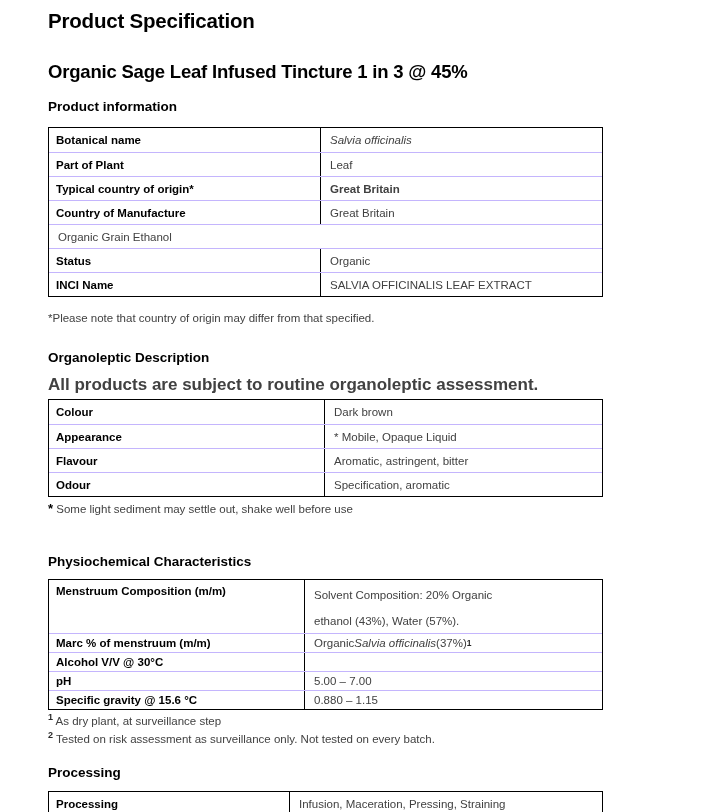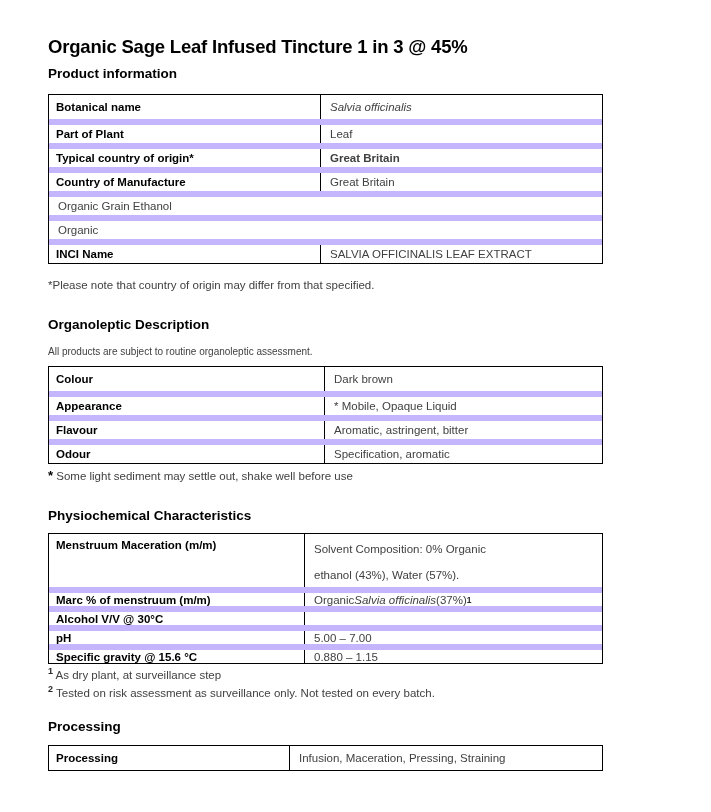--- a/index.html
+++ b/index.html
@@ -10,35 +10,35 @@
     font-family: "Liberation Sans", sans-serif;
     color: #000000;
     overflow: hidden;
   }
   .page { padding: 8px 106px 10px 48px; }
 
   h1 { font-size: 20.5px; line-height: 25px; font-weight: 700; margin: 0; letter-spacing: -0.2px; }
   h2 { font-size: 18.5px; line-height: 23px; font-weight: 700; margin: 27px 0 0 0; letter-spacing: -0.2px; }
   h3 { font-size: 13.5px; line-height: 17px; font-weight: 700; margin: 0; }
 
-  #h-product-info   { margin-top: 7px;  margin-bottom: 12px; }
+  #h-product-info   { margin-top: 15px;  margin-bottom: 12px; }
   #h-organoleptic   { margin-top: 24px; }
-  #h-physio         { margin-top: 24px; margin-bottom: 9px; }
+  #h-physio         { margin-top: 37px; margin-bottom: 9px; }
   #h-processing     { margin-top: 18px; margin-bottom: 10px; }
 
-  .intro    { color: #414141; font-size: 10px; line-height: 14px; margin: 12px 0 7px 0; }
+  .intro    { color: #414141; font-size: 17px; line-height: 14px; margin: 12px 0 7px 0; font-weight: bold; }
   .footnote { color: #414141; font-size: 11.5px; line-height: 14px; margin: 14px 0 0 0; }
   .fn-star  { margin-top: 5px; }
   .fn-star .star { font-weight: 700; color: #000; font-size: 13px; }
   .sup-fn   { margin: 4px 0 3px 0; }
   .sup-fn sup { font-weight: 700; color: #282828; font-size: 9px; line-height: 0; }
 
   .table { border: 1px solid #000; width: 555px; font-size: 11.5px; }
   .t-row { display: flex; align-items: stretch; }
-  .t-row + .t-row { border-top: 6px solid #c4b5fd; }
+  .t-row + .t-row { border-top: 1px solid #c4b5fd; }
   .t-label {
     font-weight: 700; color: #000;
     border-right: 1px solid #000;
     padding: 0 12px 0 7px;
     display: flex; align-items: center;
     flex: 0 0 auto;
   }
   .t-value {
     color: #414141;
     padding: 0 6px 0 9px;
@@ -55,20 +55,21 @@
   .t3 .t-label { width: 256px; }
   .t4 .t-label { width: 241px; }
   .t3 .tall .t-label { align-items: flex-start; padding-top: 5px; }
   .t3 .tall .t-value { display: block; line-height: 26px; padding-top: 2px; }
 </style>
 </head>
 <body>
 
 <div class="page">
 
+  <h1>Product Specification</h1>
 
   <h2>Organic Sage Leaf Infused Tincture 1 in 3 @ 45%</h2>
 
   <h3 id="h-product-info">Product information</h3>
   <div class="table t1">
       <div class="t-row">
         <div class="t-cell t-label">Botanical name</div>
         <div class="t-cell t-value">
           <span style="font-style: italic;">Salvia officinalis</span>
         </div>
@@ -90,20 +91,21 @@
         <div class="t-cell t-value">
           <span>Great Britain</span>
         </div>
       </div>
       <div class="t-row">
         <div class="t-cell t-value">
           <span>Organic Grain Ethanol</span>
         </div>
       </div>
       <div class="t-row">
+        <div class="t-cell t-label">Status</div>
         <div class="t-cell t-value">
           <span>Organic</span>
         </div>
       </div>
       <div class="t-row">
         <div class="t-cell t-label">INCI Name</div>
         <div class="t-cell t-value">
           <span>SALVIA OFFICINALIS LEAF EXTRACT</span>
         </div>
       </div>
@@ -136,22 +138,22 @@
         <div class="t-cell t-value">
           <span>Specification, aromatic</span>
         </div>
       </div>
     </div>
   <p class="footnote fn-star"><span class="star">*</span><span> Some light sediment may settle out, shake well before use</span></p>
 
   <h3 id="h-physio">Physiochemical Characteristics</h3>
   <div class="table t3">
       <div class="t-row tall">
-        <div class="t-cell t-label">Menstruum Maceration (m/m)</div>
-        <div class="t-cell t-value"><span>Solvent Composition: 0% Organic</span><br><span>ethanol (43%), Water (57%).</span></div>
+        <div class="t-cell t-label">Menstruum Composition (m/m)</div>
+        <div class="t-cell t-value"><span>Solvent Composition: 20% Organic</span><br><span>ethanol (43%), Water (57%).</span></div>
       </div>
       <div class="t-row">
         <div class="t-cell t-label">Marc % of menstruum (m/m)</div>
         <div class="t-cell t-value">
           <span>Organic </span>
           <span style="font-style: italic;">Salvia officinalis</span>
           <span> (37%)</span>
           <sup style="font-weight: 700;">1</sup>
         </div>
       </div>

